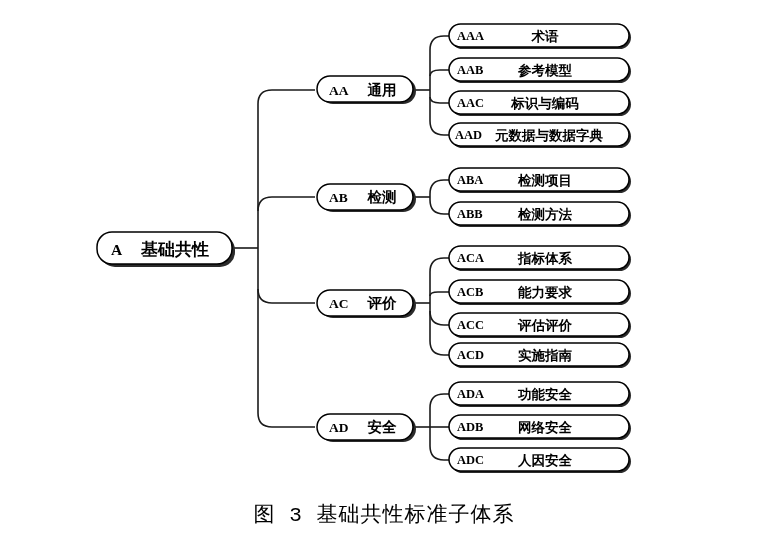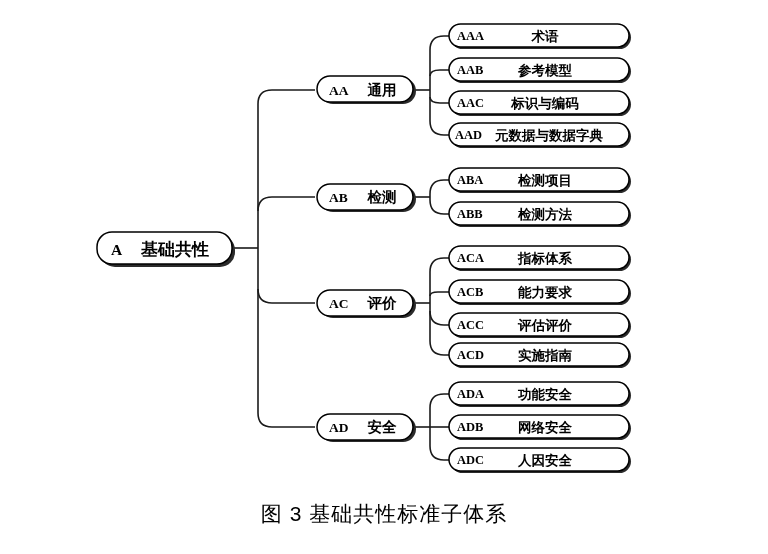--- a/index.html
+++ b/index.html
@@ -58,21 +58,21 @@
   .mid-code { font-size: 13.5px; }
   .mid-label { font-size: 14.5px; }
   .root-code { font-size: 15.5px; }
   .root-label { font-size: 17px; }
   .caption {
     position: absolute;
     left: 0;
     top: 500px;
     width: 768px;
     text-align: center;
-    font-family: Liberation Sans, sans-serif;
+    font-family: Liberation Mono, monospace;
     font-size: 21px;
     color: #000000;
     letter-spacing: 1px;
   }
 </style>
 </head>
 <body>
 
 <div id="diagram-root">
 

